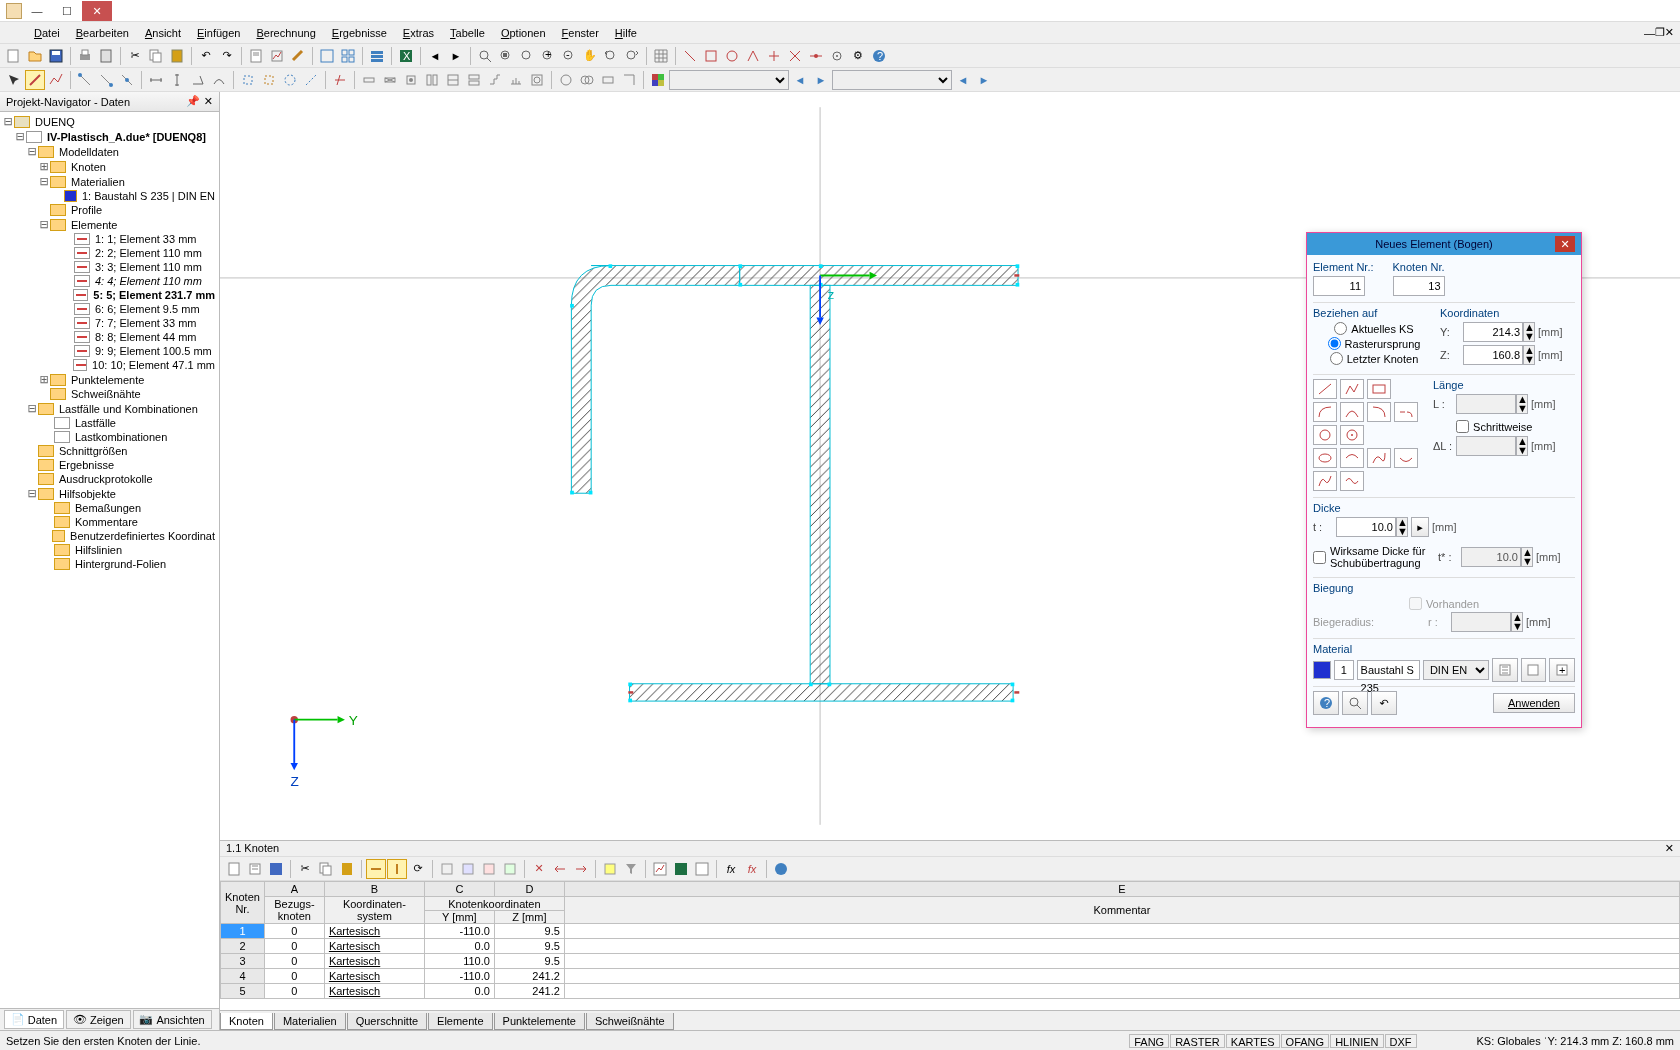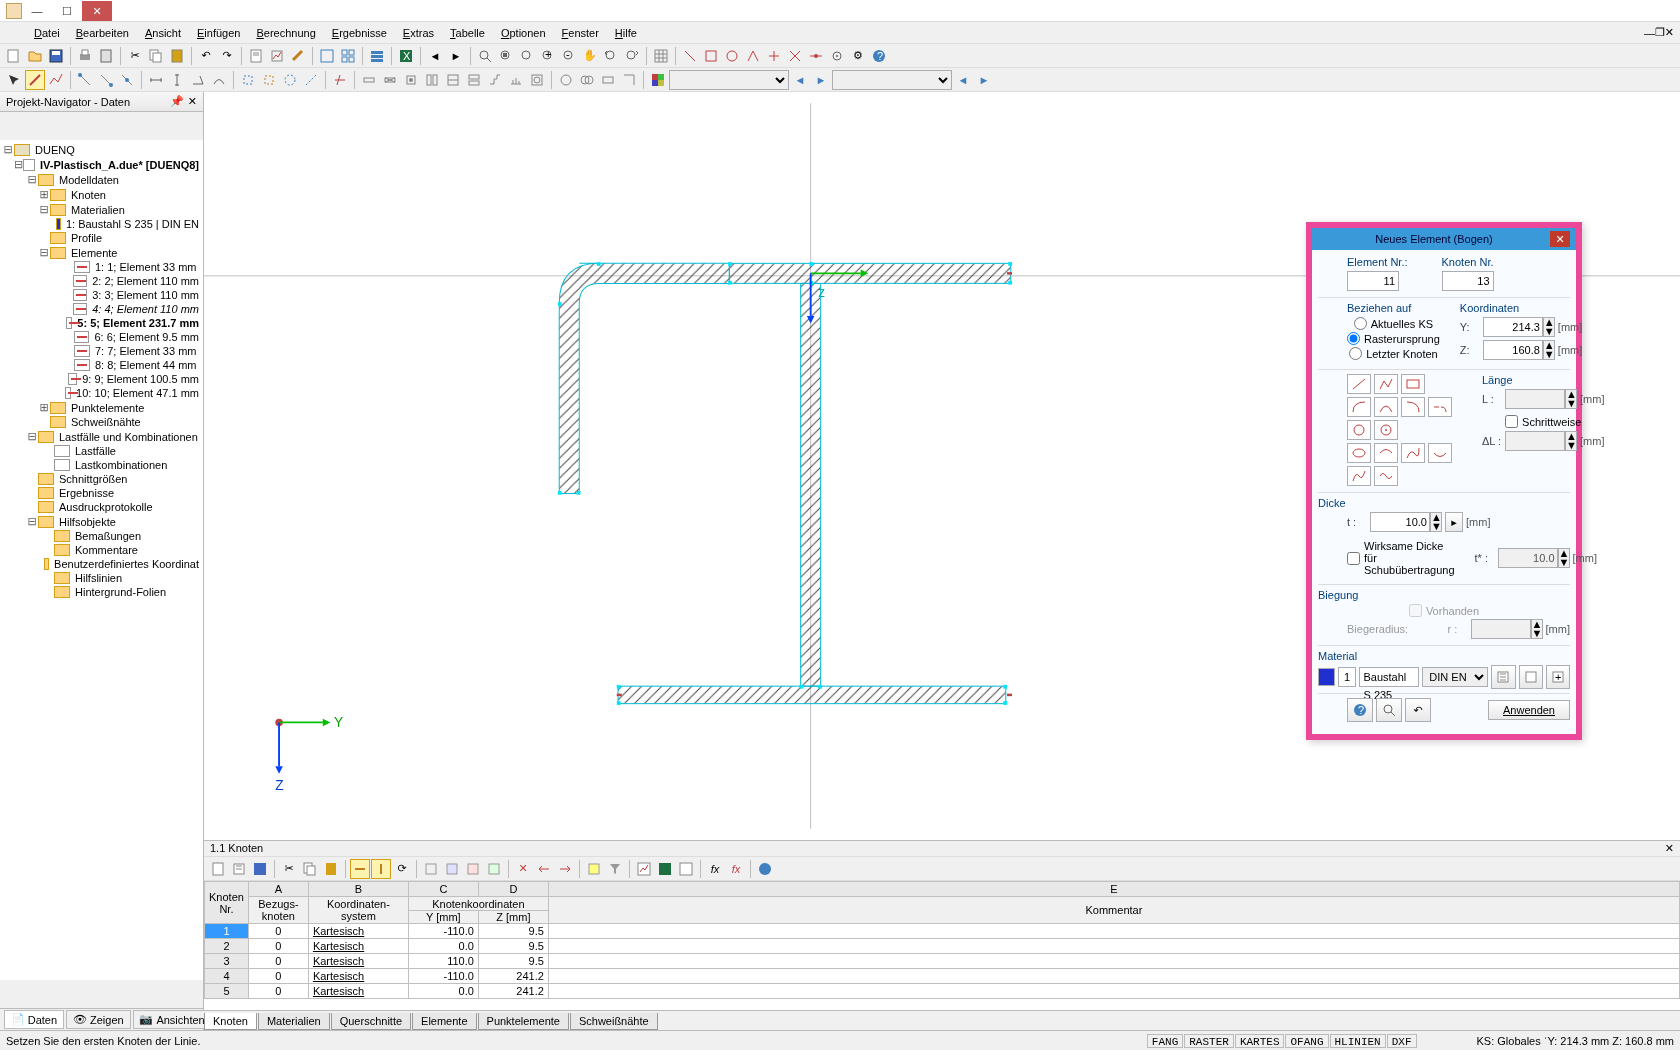--- a/index.html
+++ b/index.html
@@ -13,21 +13,21 @@
 .menubar .menu-item { padding: 2px 8px; cursor: pointer; }
 .menubar .menu-item:first-letter { text-decoration: underline; }
 .menubar .spacer { flex: 1; }
 .toolbar-row { background: #f0f0f0; height: 24px; display: flex; align-items: center; padding: 1px 4px; border-bottom: 1px solid #ddd; gap: 1px; }
 .tb-btn { width: 20px; height: 20px; border: 1px solid transparent; display: inline-flex; align-items: center; justify-content: center; cursor: pointer; background: #f0f0f0; }
 .tb-sep { width: 1px; height: 18px; background: #bbb; margin: 0 3px; }
 .tb-combo { height: 20px; border: 1px solid #abadb3; font-size: 11px; padding: 0 2px; }
 svg.ico { width: 16px; height: 16px; }
 
 .main-container { flex: 1; display: flex; min-height: 0; }
-.nav-panel { width: 204px; background: #f0f0f0; border-right: 1px solid #bbb; display: flex; flex-direction: column; gap: 28px; }
+.nav-panel { width: 220px; background: #f0f0f0; border-right: 1px solid #bbb; display: flex; flex-direction: column; }
 .nav-header { background: linear-gradient(#f7f7f7,#e8e8e8); height: 20px; border-bottom: 1px solid #bbb; padding: 2px 6px; display: flex; align-items: center; }
 .nav-header .htitle { flex: 1; }
 .tree { flex: 1; background: #fff; overflow: auto; padding: 2px; }
 .tree-item { white-space: nowrap; padding: 1px 0; cursor: default; display: flex; align-items: center; }
 .tree-item .exp { width: 12px; text-align: center; color: #666; cursor: pointer; }
 .tree-item .icn { width: 16px; height: 12px; background: #ffd47f; border: 1px solid #d4a017; margin-right: 3px; }
 .tree-item .icn.el { background: #fff; border: 1px solid #999; position: relative; }
 .tree-item .icn.el::after { content: ''; position: absolute; left: 2px; top: 4px; width: 10px; height: 2px; background: #d04040; }
 .tree-item .icn.root { background: #e8e0c0; }
 .tree-item .icn.file { background: #fff; border: 1px solid #999; }
@@ -46,26 +46,26 @@
 table.kg th, table.kg td { border: 1px solid #c0c0c0; padding: 1px 4px; text-align: center; background: #fff; height: 14px; }
 table.kg th { background: #f0f0f0; font-weight: normal; }
 table.kg th.colhead { background: #e8e8e8; }
 table.kg td.rh { background: #e8e8e8; }
 table.kg td.sel { background: #3399ff; color: #fff; }
 table.kg td.num { text-align: right; }
 .bp-tabs { height: 20px; display: flex; border-top: 1px solid #bbb; background: #f0f0f0; align-items: flex-end; }
 .bp-tab { padding: 2px 8px; border: 1px solid #999; border-top: none; margin-right: 1px; cursor: pointer; background: #e8e8e8; }
 .bp-tab.active { background: #fff; }
 
-.dialog { position: absolute; top: 130px; right: 98px; width: 276px; background: #f0f0f0; border: 6px solid #ec4899; box-shadow: 2px 2px 8px rgba(0,0,0,0.2); }
+.dialog { position: absolute; top: 140px; right: 98px; width: 276px; background: #f0f0f0; border: 1px solid #ec4899; box-shadow: 2px 2px 8px rgba(0,0,0,0.2); }
 .dialog-title { background: #3a99d8; color: #fff; height: 22px; display: flex; align-items: center; padding: 0 6px; }
 .dialog-title .dt { flex: 1; text-align: center; color: #003; }
 .dialog-title .dclose { background: #c0392b; color: #fff; width: 20px; height: 16px; text-align: center; line-height: 16px; cursor: pointer; }
 .dialog-body { padding: 6px; background: #f8fbff; }
-.dlg-row { display: flex; gap: 20px; margin-bottom: 6px; margin-left: 29px; }
+.dlg-row { display: flex; gap: 5px; margin-bottom: 6px; }
 .dlg-label { color: #003f7d; font-size: 11px; margin-bottom: 3px; display: block; }
 .dlg-input { width: 52px; height: 20px; border: 1px solid #abadb3; text-align: right; padding: 0 3px; font-size: 11px; }
 .dlg-sep { height: 1px; background: #ddd; margin: 4px 0; }
 .radio-row { display: flex; align-items: center; gap: 4px; margin: 2px 0; justify-content: center; }
 .radio-row input { margin: 0; }
 .icon-grid { display: grid; grid-template-columns: repeat(4, 24px); gap: 3px; }
 .icon-grid .ig { width: 24px; height: 20px; border: 1px solid #abadb3; background: #fff; cursor: pointer; display: flex; align-items: center; justify-content: center; }
 .icon-grid .ig svg { width: 16px; height: 14px; }
 .small-field { display: flex; align-items: center; gap: 3px; margin: 3px 0; }
 .small-field label { width: 20px; color: #444; }
@@ -79,21 +79,21 @@
 .mat-row { display: flex; gap: 3px; align-items: center; }
 .mat-swatch { width: 18px; height: 18px; background: #2030d0; border: 1px solid #abadb3; }
 .mat-num { width: 20px; height: 20px; border: 1px solid #abadb3; background: #fff; text-align: center; line-height: 18px; }
 .mat-name { height: 20px; border: 1px solid #abadb3; background: #fff; padding: 0 3px; line-height: 18px; }
 
 .footer-tabs { height: 22px; border-top: 1px solid #bbb; background: #f0f0f0; display: flex; align-items: center; padding: 0 4px; gap: 2px; }
 .footer-tab { padding: 2px 6px; border: 1px solid #bbb; background: #f0f0f0; cursor: pointer; display: flex; align-items: center; gap: 3px; }
 .footer-tab.active { background: #fff; }
 .status-bar { height: 20px; border-top: 1px solid #bbb; background: #f0f0f0; display: flex; align-items: center; padding: 0 6px; font-size: 11px; }
 .status-bar .s-left { flex: 1; }
-.status-bar .s-box { border: 1px solid #bbb; padding: 0 4px; margin-left: 1px; height: 14px; line-height: 14px; font-family: Liberation Mono, monospace; }
+.status-bar .s-box { border: 1px solid #bbb; padding: 0 4px; margin-left: 1px; height: 14px; line-height: 14px; }
 </style>
 </head>
 <body>
 
 <div class="titlebar">
   <div class="app-icon"></div>
   <div class="winbtn">—</div>
   <div class="winbtn">☐</div>
   <div class="winbtn close">✕</div>
 </div>

